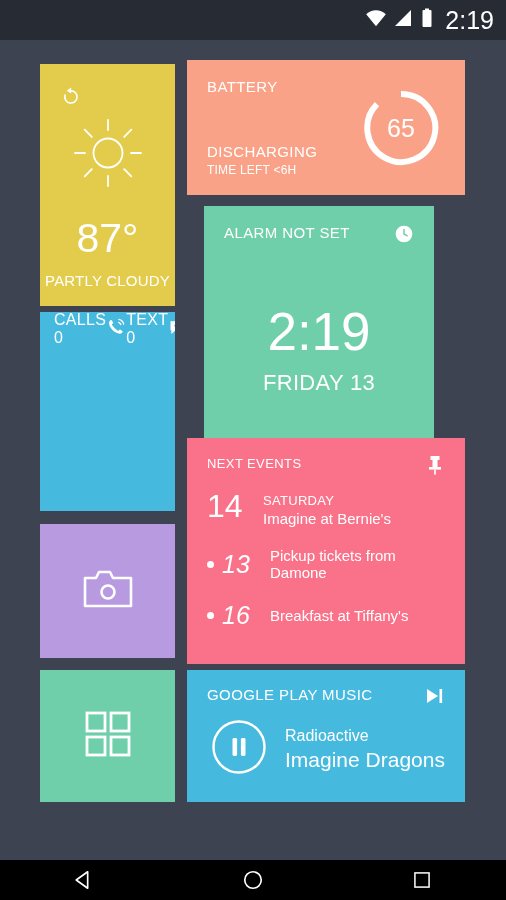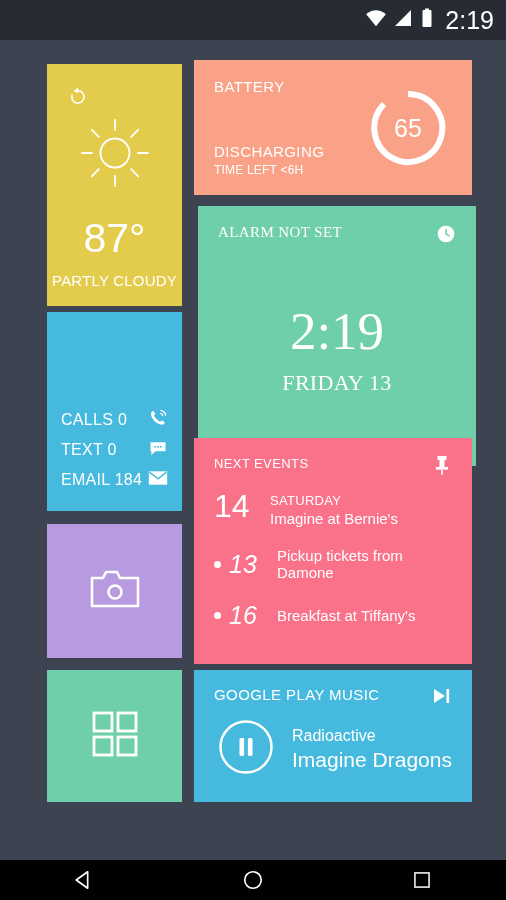--- a/index.html
+++ b/index.html
@@ -46,21 +46,20 @@
     left: 0; top: 40px;
     width: 506px; height: 820px;
     background: #3e4351;
   }
 
   .widget {
     position: absolute;
     box-sizing: border-box;
     overflow: hidden;
     color: #ffffff;
-    margin-left: 7px;
   }
 
   
   #w-weather {
     left: 40px; top: 24px; width: 135px; height: 242px;
     background: #e3cc4c;
     display: flex; flex-direction: column; align-items: center;
   }
   #w-weather .refresh {
     position: absolute; left: 20px; top: 22px;
@@ -72,23 +71,23 @@
   }
   #w-weather .cond {
     font-size: 15px; font-weight: 400; margin-top: 13px;
     letter-spacing: 0.2px;
   }
 
   
   #w-comms {
     left: 40px; top: 272px; width: 135px; height: 199px;
     background: #46bade;
-    display: flex; flex-direction: column;
-    justify-content: flex-end;
-    padding: 16px 14px;
+    display: flex; flex-direction: row;
+    justify-content: flex-start;
+    padding: 2px 14px;
   }
   #w-comms .row {
     display: flex; align-items: center; justify-content: space-between;
     height: 30px;
   }
   #w-comms .row .label { font-size: 16px; letter-spacing: 0.3px; }
 
   
   #w-camera {
     left: 40px; top: 484px; width: 135px; height: 134px;
@@ -123,24 +122,23 @@
     width: 80px; height: 80px;
   }
   #w-battery .ring-val {
     position: absolute; left: 0; top: 0; width: 80px; height: 80px;
     display: flex; align-items: center; justify-content: center;
     font-size: 25px; font-weight: 300;
   }
 
   
   #w-clock {
-    left: 191px; top: 166px; width: 278px; height: 260px;
+    left: 204px; top: 166px; width: 230px; height: 260px;
     background: #6fcfaa;
     padding: 18px 20px;
-    font-family: Liberation Serif, serif;
   }
   #w-clock .ck-title { font-size: 15px; letter-spacing: 0.4px; }
   #w-clock .ck-icon { position: absolute; right: 20px; top: 18px; }
   #w-clock .ck-time {
     text-align: center; font-size: 53px; font-weight: 300;
     margin-top: 64px; line-height: 1; letter-spacing: 0px;
   }
   #w-clock .ck-date {
     text-align: center; font-size: 22px; font-weight: 400;
     margin-top: 12px; letter-spacing: 0.3px;

